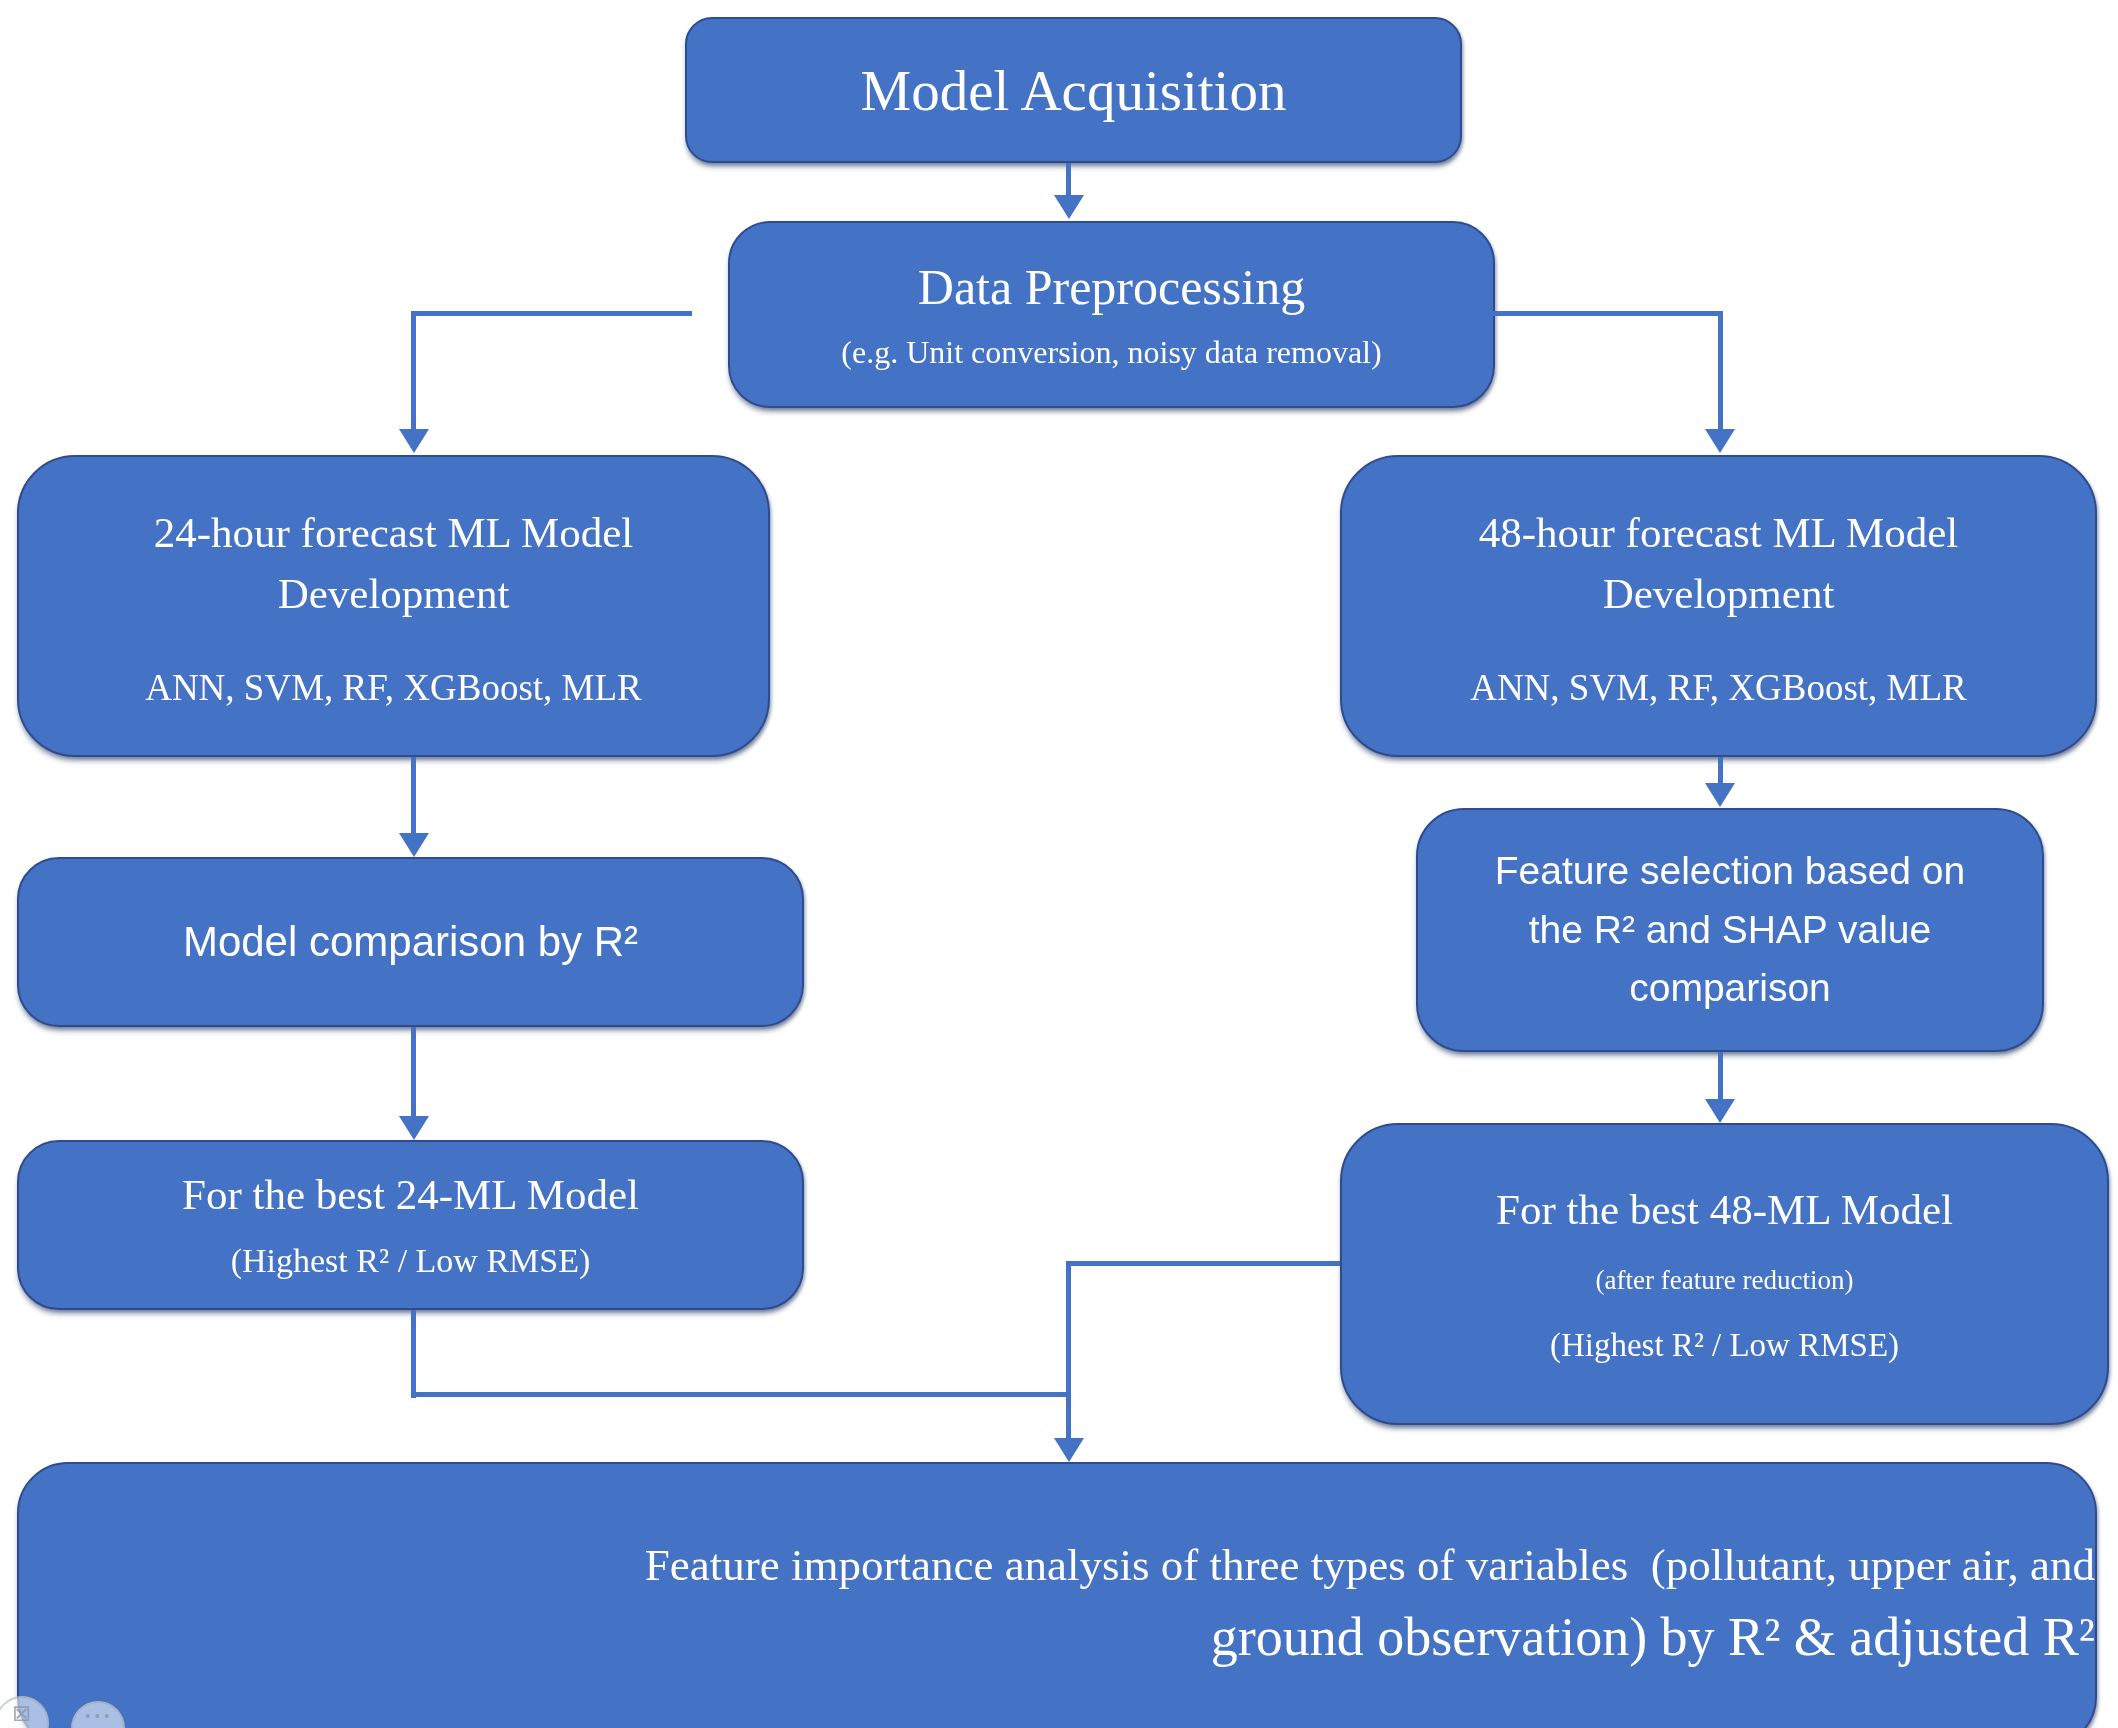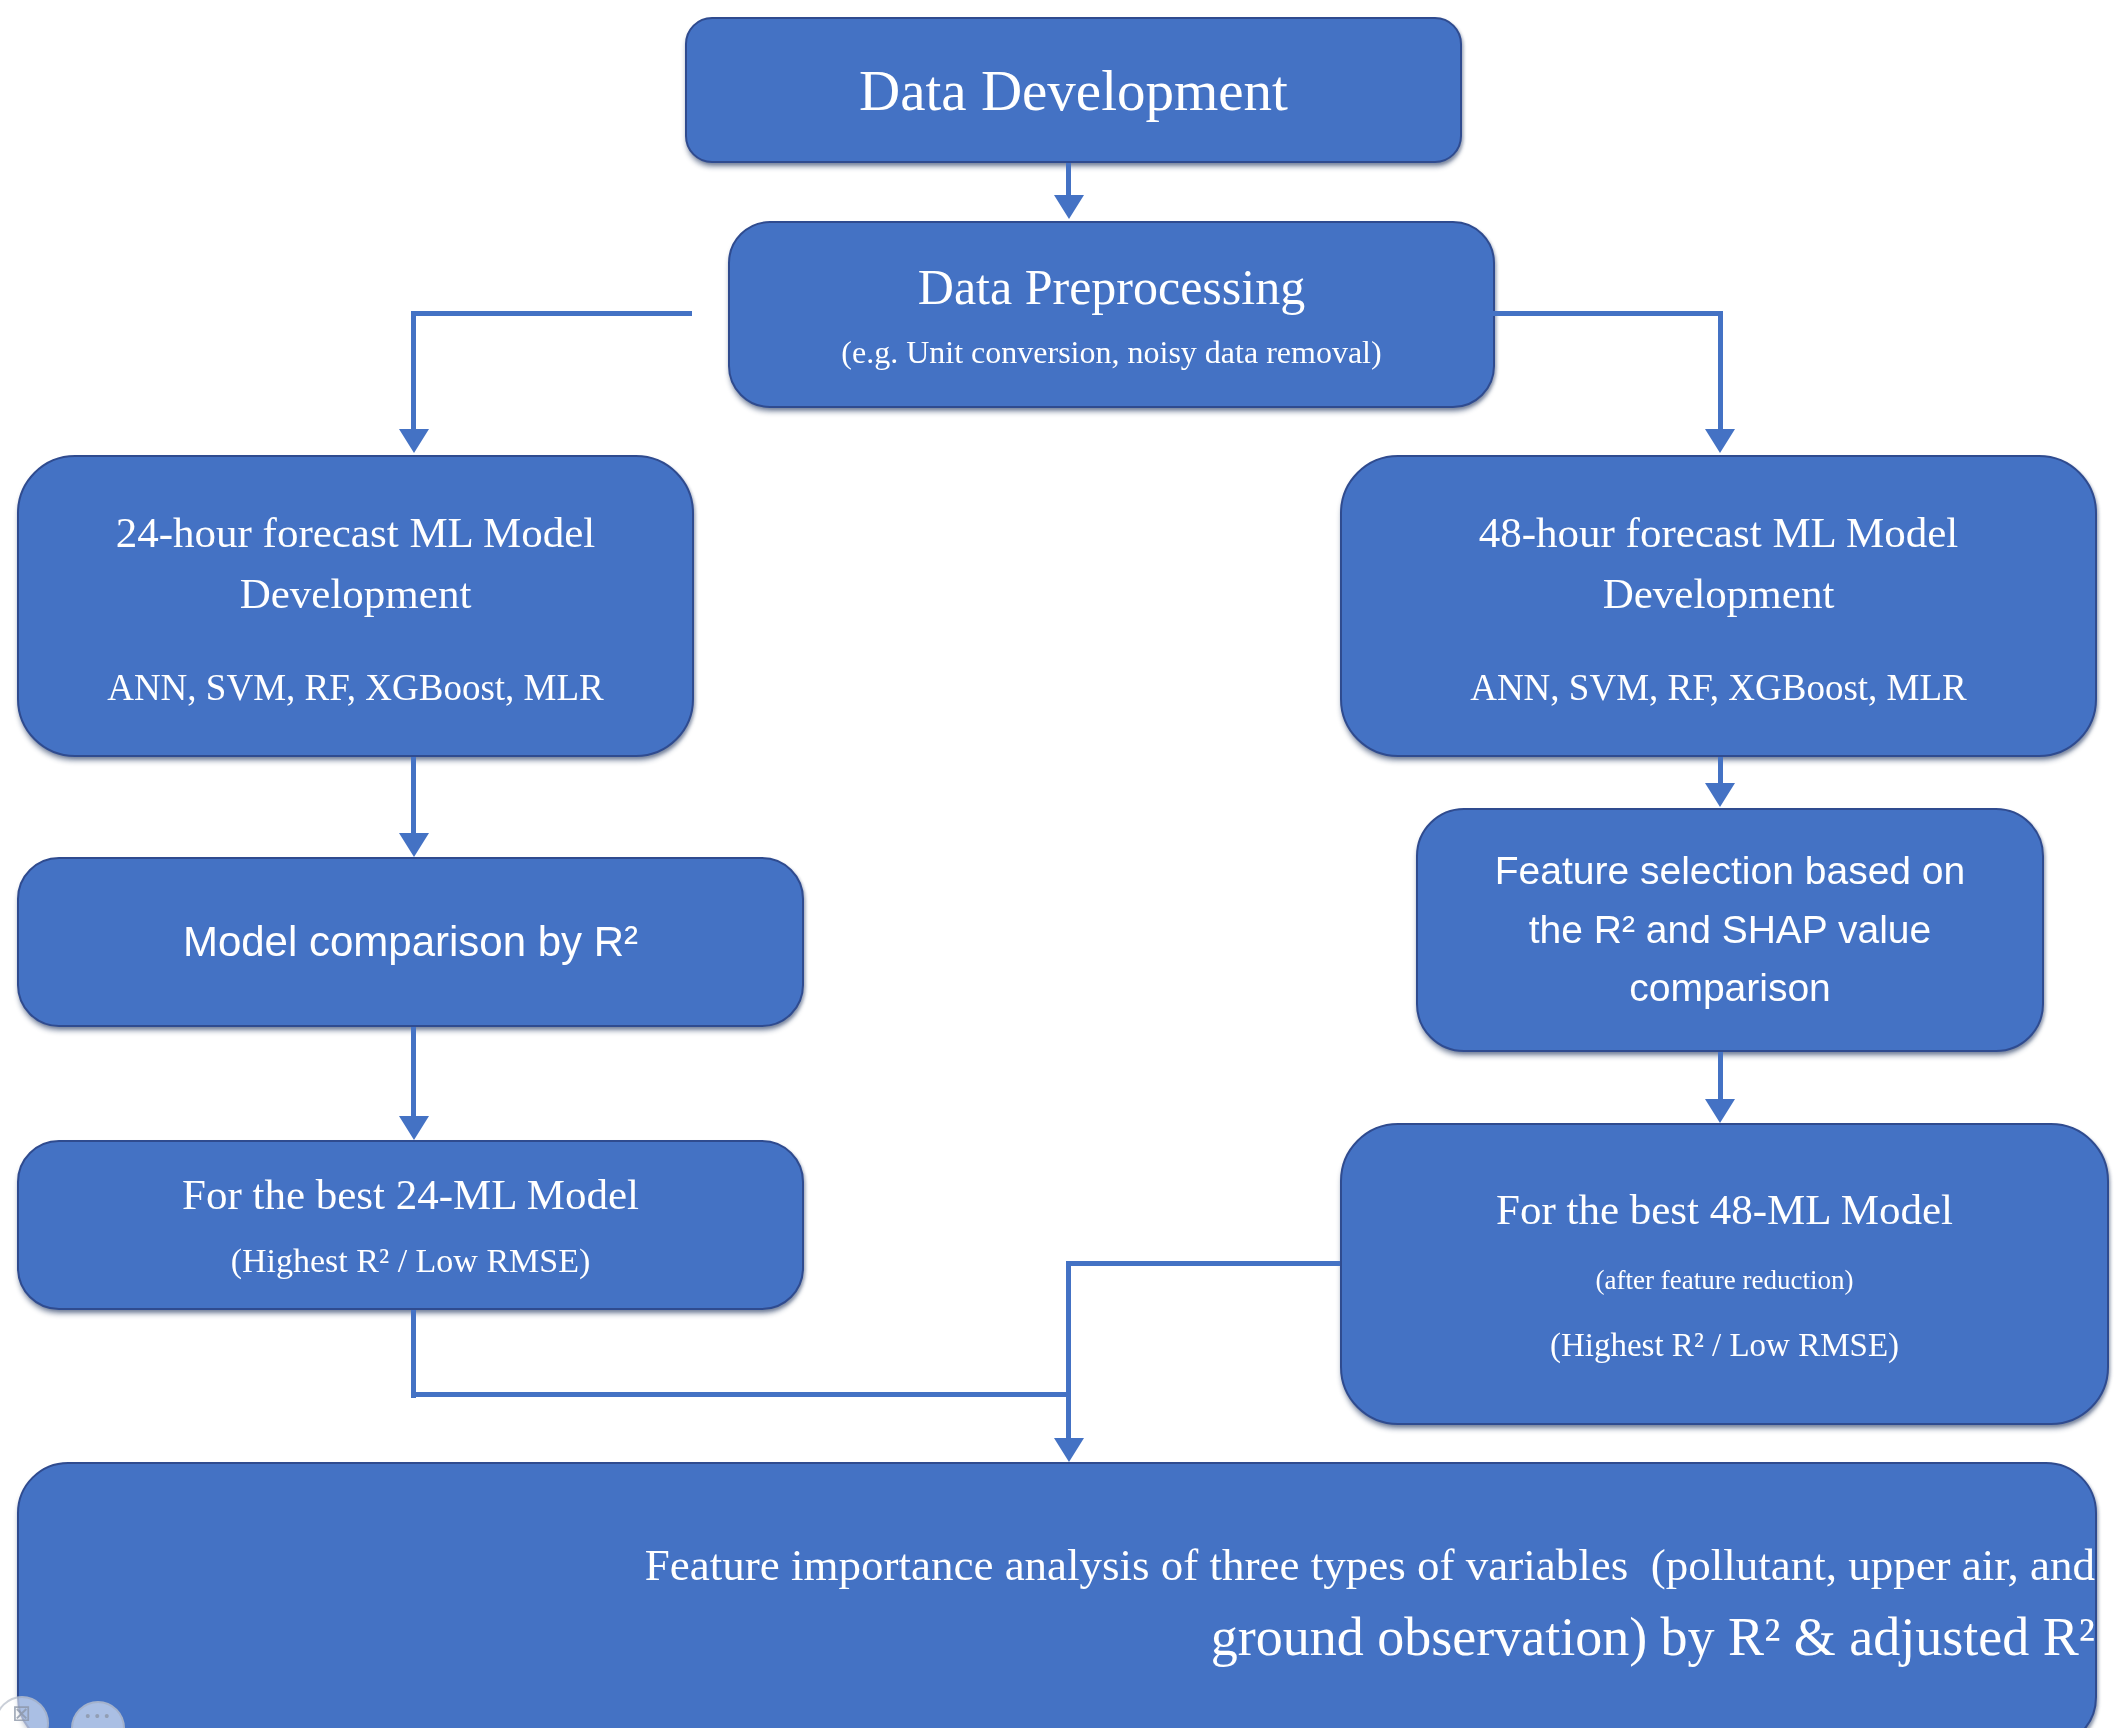--- a/index.html
+++ b/index.html
@@ -41,29 +41,29 @@
     color:rgba(140,150,168,.8);
     font-family:"DejaVu Sans","Liberation Sans",sans-serif;
   }
 </style>
 </head>
 <body>
 
 <div id="stage">
 
   <div class="node serif" style="left:685px;top:17px;width:777px;height:146px;border-radius:27px;">
-    <div class="line" style="font-size:57px;">Data Development</div>
+    <div class="line" style="font-size:57px;">Model Acquisition</div>
   </div>
 
   <div class="node serif" style="left:728px;top:221px;width:767px;height:187px;border-radius:42px;gap:17.6px;">
     <div class="line" style="font-size:50px;">Data Preprocessing</div>
     <div class="line" style="font-size:32px;">(e.g. Unit conversion, noisy data removal)</div>
   </div>
 
-  <div class="node serif" style="left:17px;top:455px;width:677px;height:302px;border-radius:58px;">
+  <div class="node serif" style="left:17px;top:455px;width:753px;height:302px;border-radius:58px;">
     <div class="line" style="font-size:43px;line-height:1.4;">24-hour forecast ML Model</div>
     <div class="line" style="font-size:43px;line-height:1.4;">Development</div>
     <div class="line" style="font-size:37px;margin-top:42px;">ANN, SVM, RF, XGBoost, MLR</div>
   </div>
 
   <div class="node serif" style="left:1340px;top:455px;width:757px;height:302px;border-radius:58px;">
     <div class="line" style="font-size:43px;line-height:1.4;">48-hour forecast ML Model</div>
     <div class="line" style="font-size:43px;line-height:1.4;">Development</div>
     <div class="line" style="font-size:37px;margin-top:42px;">ANN, SVM, RF, XGBoost, MLR</div>
   </div>

